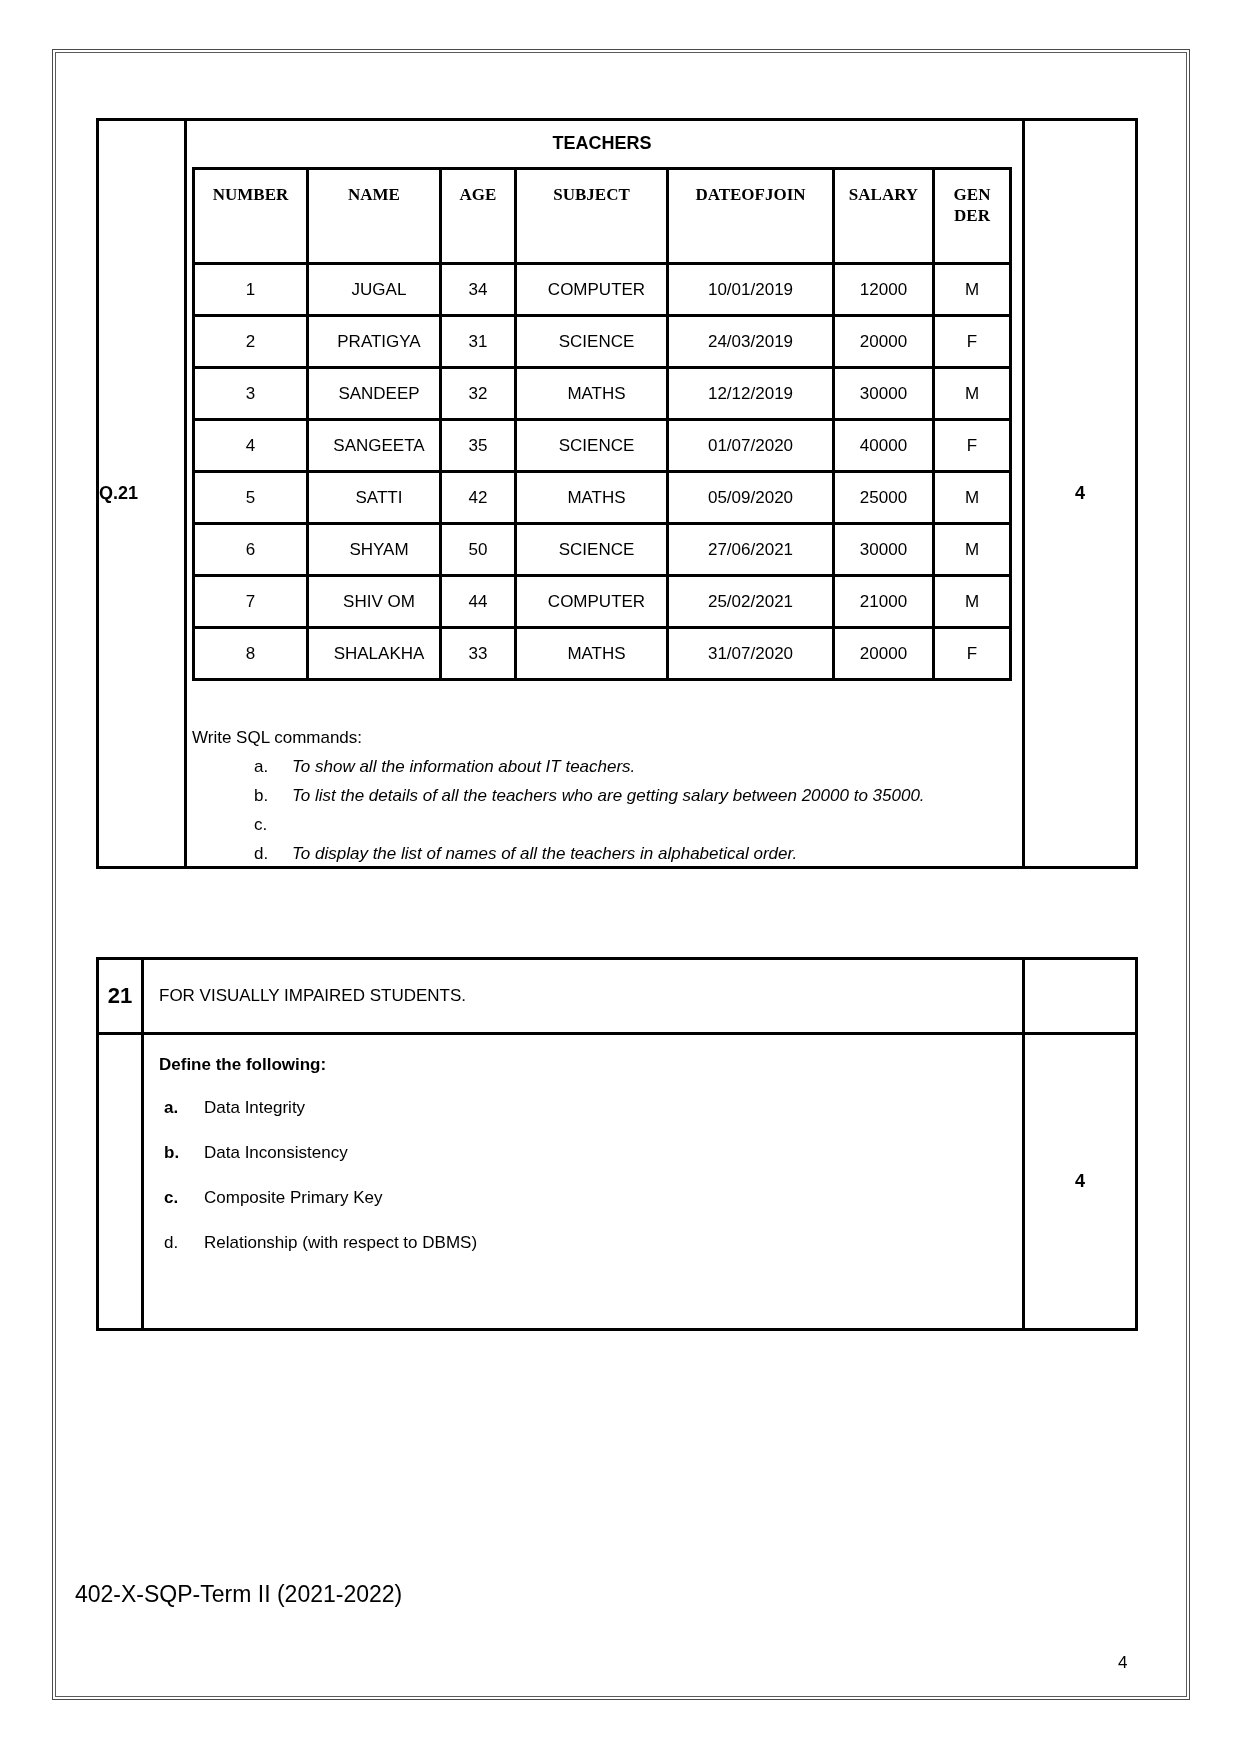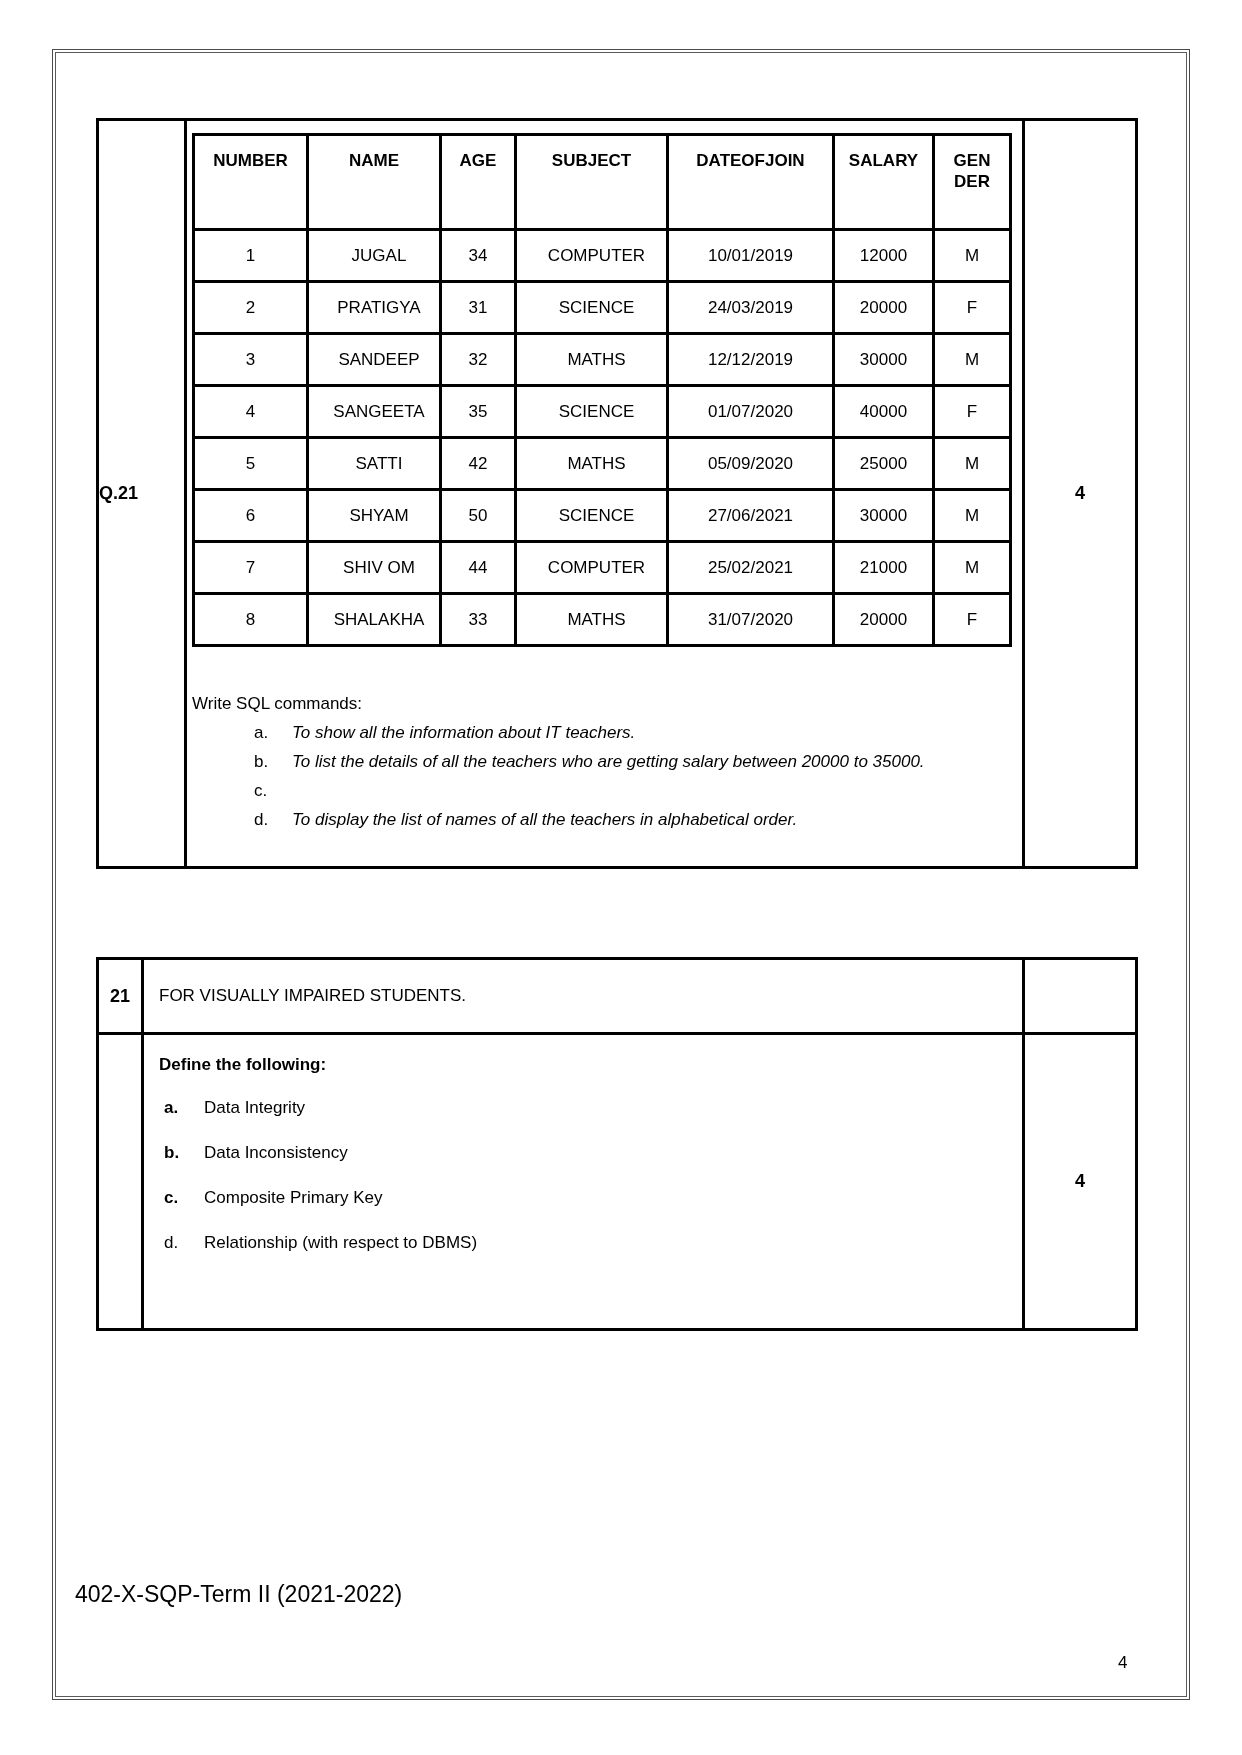--- a/index.html
+++ b/index.html
@@ -63,20 +63,21 @@
     font-size: 17px;
     overflow: hidden;
   }
   table.teachers th {
     font-weight: bold;
     vertical-align: top;
     text-align: center;
     padding-top: 14px;
     height: 95px;
     line-height: 1.25;
+    font-family: Liberation Serif, serif;
   }
   table.teachers td { height: 52px; text-align: center; }
   table.teachers td.al { text-align: center; padding-left: 10px; }
   th.gen-col { padding-left: 8px; padding-right: 8px; }
 
   .sql-intro { font-size: 17px; margin-top: 47px; }
   .sql-list { margin-top: 6px; }
   .sql-list .li {
     display: flex; align-items: flex-start;
     margin-top: 4px; font-size: 17px; line-height: 25px;
@@ -91,21 +92,21 @@
     border: 3px solid #000;
     display: grid;
     grid-template-columns: 45px 1fr 110px;
     grid-template-rows: 75px 1fr;
   }
   .qbox2 .cell { overflow: hidden; }
   .qbox2 .br { border-right: 3px solid #000; }
   .qbox2 .bb { border-bottom: 3px solid #000; }
   .b2-label {
     display: flex; align-items: center; justify-content: center;
-    font-weight: bold; font-size: 18px;
+    font-weight: bold; font-size: 22px;
   }
   .b2-title {
     display: flex; align-items: center;
     font-weight: normal; font-size: 17px;
     padding-left: 15px;
   }
   .b2-content { padding: 20px 12px 0 15px; }
   .define-intro { font-weight: bold; font-size: 17px; }
   .b2-items .li {
     display: flex; align-items: flex-start;
@@ -131,20 +132,21 @@
 <body>
 
 <div class="page-frame"></div>
 
 <section class="qbox1">
   <div class="label-col">
     <span class="qlabel">Q.21</span>
   </div>
 
   <div class="content-col">
+    <div class="table-title">TEACHERS</div>
 
     <table class="teachers">
       <colgroup>
         <col style="width:114px">
           <col style="width:133px">
           <col style="width:75px">
         <col style="width:152px">
           <col style="width:166px">
           <col style="width:100px">
         <col style="width:77px">

